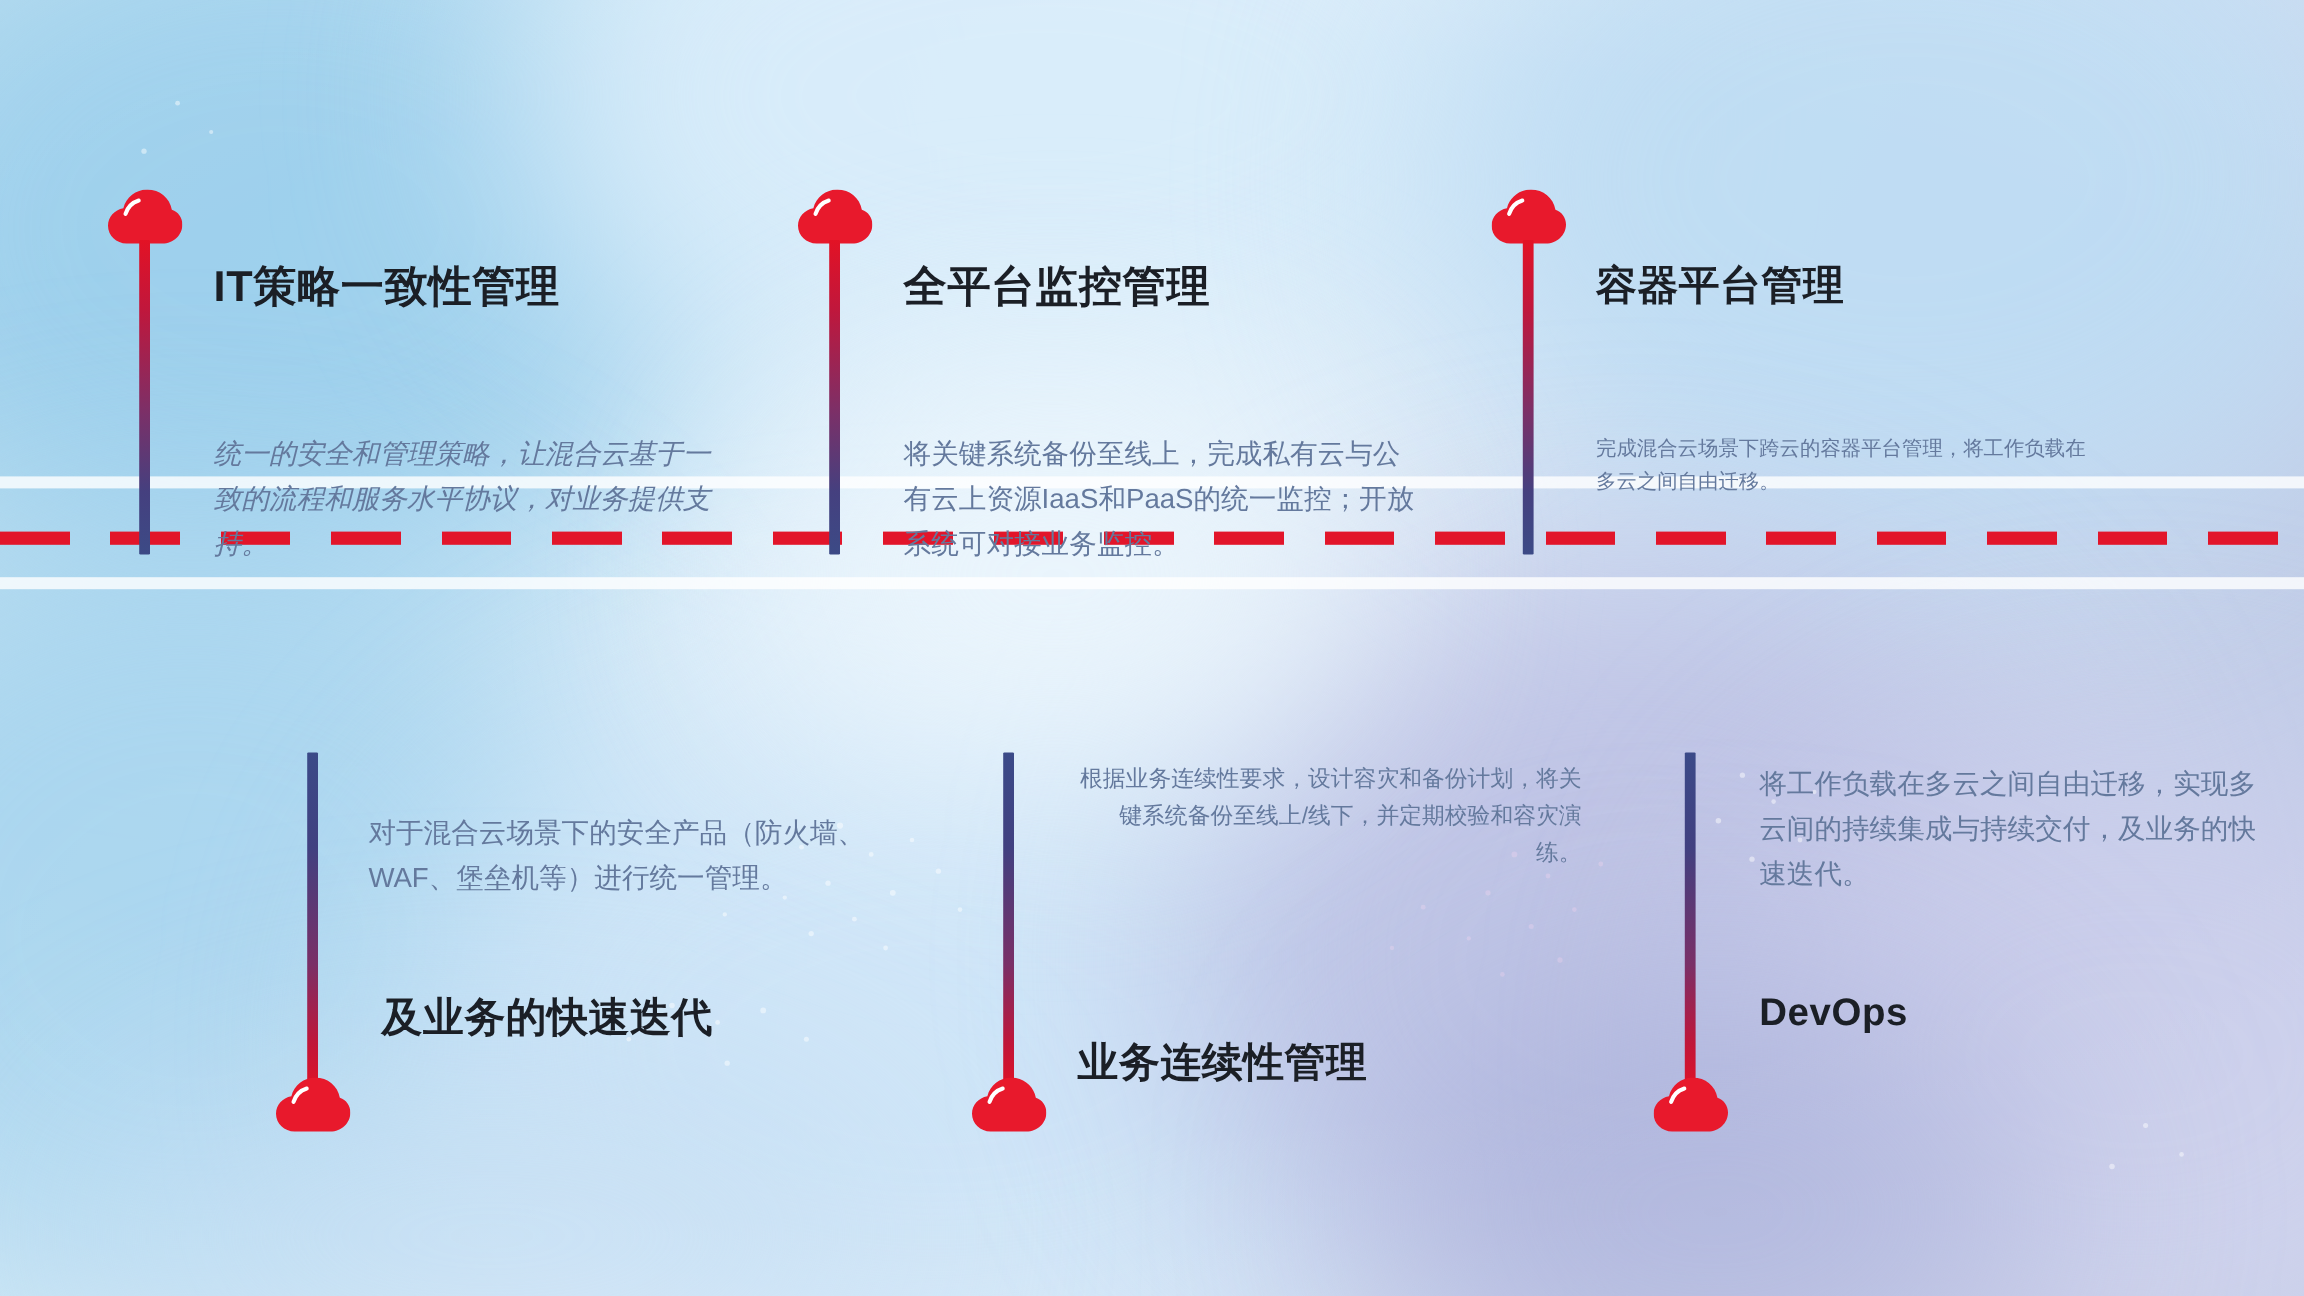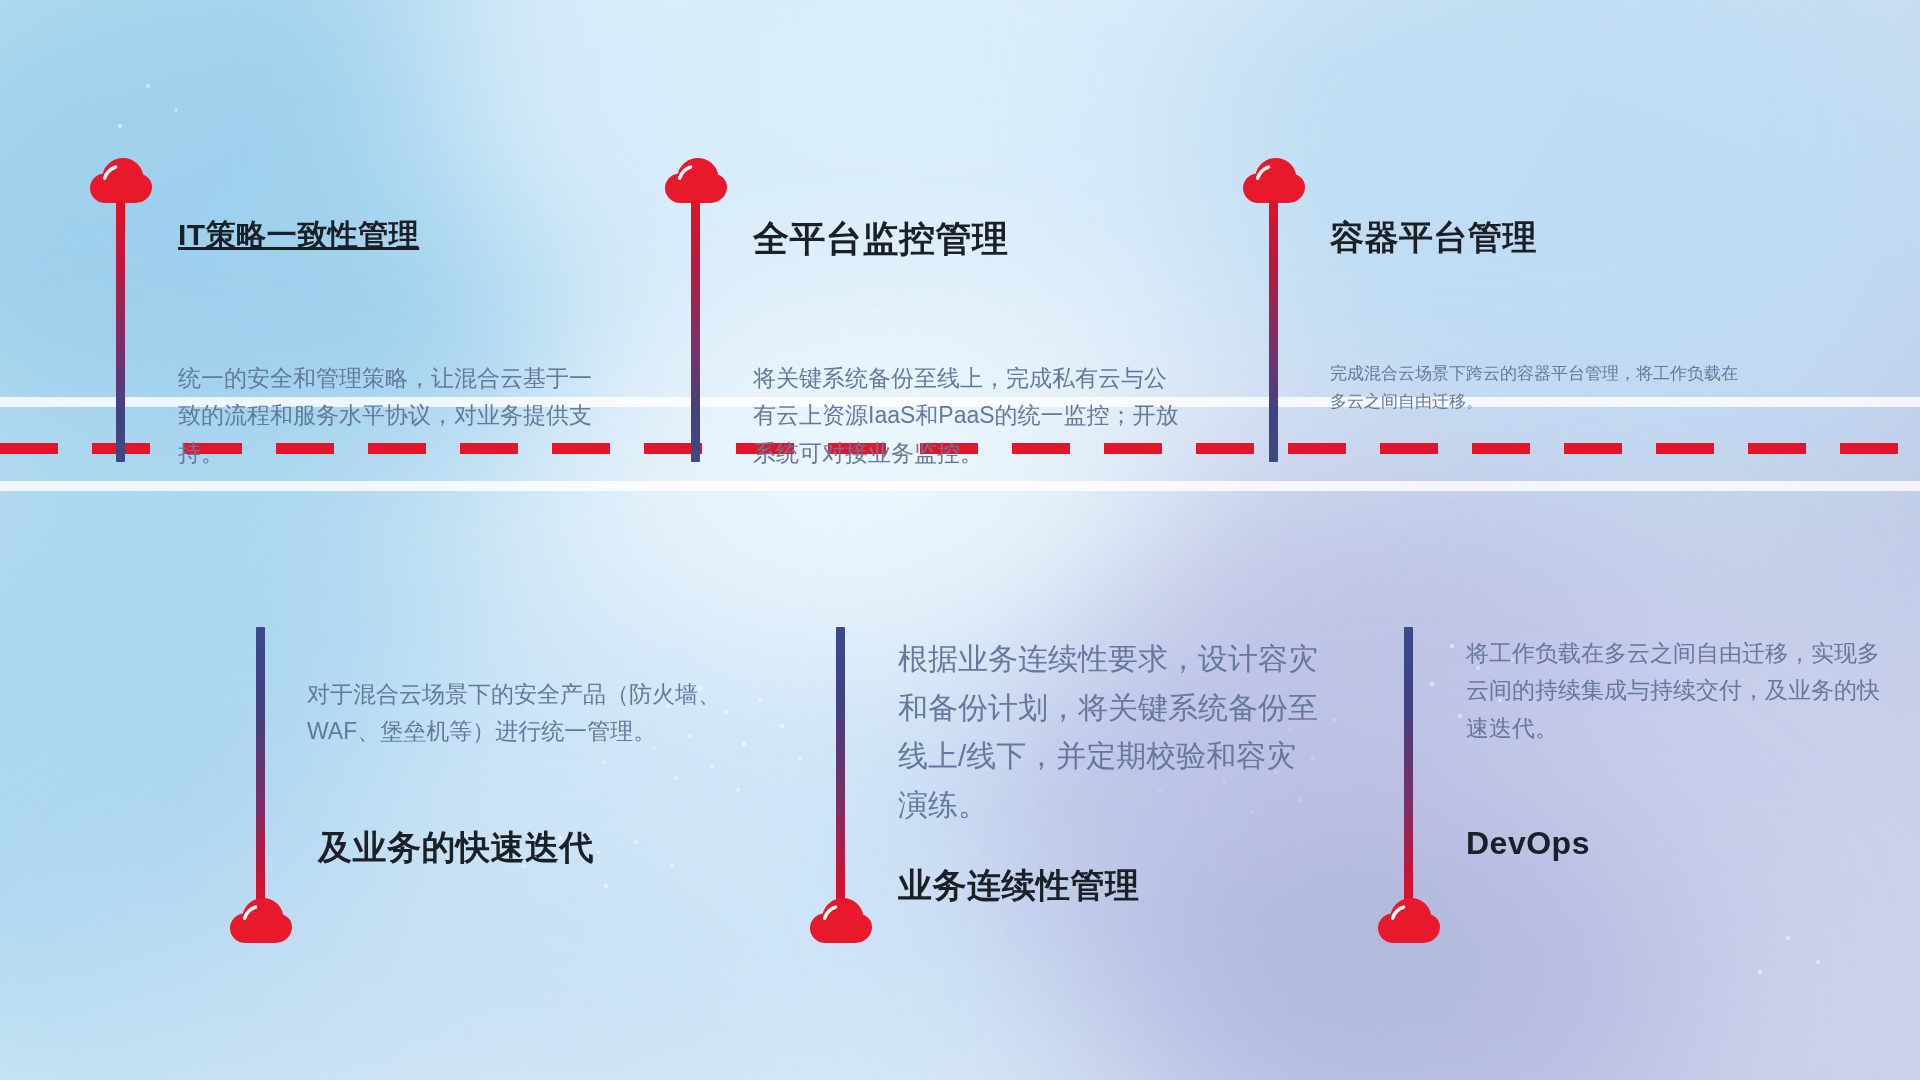--- a/index.html
+++ b/index.html
@@ -120,22 +120,22 @@
 </div>
 
 <div class="item">
   <div class="cloud" style="left:90px;top:158px;">
     <svg viewBox="0 0 62 46">
         <path d="M15.5 45C7 45 0 38.4 0 30.2c0-7.2 5.4-13.3 12.8-14.6C15 6.6 23.2 0 32.9 0c10.1 0 18.6 7.2 20.3 16.7C58.6 18.5 62 23.4 62 29.1 62 37.9 54.5 45 45.3 45Z" fill="#e8192c"></path>
         <path d="M14.6 20.3c1.7-5.5 5.9-9.6 11-11.2" stroke="#ffffff" stroke-width="3.4" stroke-linecap="round" fill="none"></path>
       </svg>
   </div>
   <div class="stem down" style="left:116px;top:200px;height:262px;"></div>
-  <div class="title" style="left:178px;top:215px;font-size:30px;text-decoration:underline;">IT策略一致性管理</div>
-  <div class="desc" style="left:178px;top:360px;width:420px;font-size:23px;">统一的安全和管理策略，让混合云基于一致的流程和服务水平协议，对业务提供支持。</div>
+  <div class="title" style="left:178px;top:215px;font-size:36px;">IT策略一致性管理</div>
+  <div class="desc" style="left:178px;top:360px;width:420px;font-size:23px;font-style:italic;">统一的安全和管理策略，让混合云基于一致的流程和服务水平协议，对业务提供支持。</div>
 </div>
 
 <div class="item">
   <div class="cloud" style="left:665px;top:158px;">
     <svg viewBox="0 0 62 46">
         <path d="M15.5 45C7 45 0 38.4 0 30.2c0-7.2 5.4-13.3 12.8-14.6C15 6.6 23.2 0 32.9 0c10.1 0 18.6 7.2 20.3 16.7C58.6 18.5 62 23.4 62 29.1 62 37.9 54.5 45 45.3 45Z" fill="#e8192c"></path>
         <path d="M14.6 20.3c1.7-5.5 5.9-9.6 11-11.2" stroke="#ffffff" stroke-width="3.4" stroke-linecap="round" fill="none"></path>
       </svg>
   </div>
   <div class="stem down" style="left:691px;top:200px;height:262px;"></div>
@@ -162,21 +162,21 @@
   <div class="cloud" style="left:230px;top:898px;">
     <svg viewBox="0 0 62 46">
         <path d="M15.5 45C7 45 0 38.4 0 30.2c0-7.2 5.4-13.3 12.8-14.6C15 6.6 23.2 0 32.9 0c10.1 0 18.6 7.2 20.3 16.7C58.6 18.5 62 23.4 62 29.1 62 37.9 54.5 45 45.3 45Z" fill="#e8192c"></path>
         <path d="M14.6 20.3c1.7-5.5 5.9-9.6 11-11.2" stroke="#ffffff" stroke-width="3.4" stroke-linecap="round" fill="none"></path>
       </svg>
   </div>
 </div>
 
 <div class="item">
   <div class="stem up" style="left:836px;top:627px;height:285px;"></div>
-  <div class="desc" style="left:898px;top:635px;width:420px;font-size:30px;">根据业务连续性要求，设计容灾和备份计划，将关键系统备份至线上/线下，并定期校验和容灾演练。</div>
+  <div class="desc" style="left:898px;top:635px;width:420px;font-size:19px;text-align:right;">根据业务连续性要求，设计容灾和备份计划，将关键系统备份至线上/线下，并定期校验和容灾演练。</div>
   <div class="title" style="left:898px;top:863px;font-size:34px;">业务连续性管理</div>
   <div class="cloud" style="left:810px;top:898px;">
     <svg viewBox="0 0 62 46">
         <path d="M15.5 45C7 45 0 38.4 0 30.2c0-7.2 5.4-13.3 12.8-14.6C15 6.6 23.2 0 32.9 0c10.1 0 18.6 7.2 20.3 16.7C58.6 18.5 62 23.4 62 29.1 62 37.9 54.5 45 45.3 45Z" fill="#e8192c"></path>
         <path d="M14.6 20.3c1.7-5.5 5.9-9.6 11-11.2" stroke="#ffffff" stroke-width="3.4" stroke-linecap="round" fill="none"></path>
       </svg>
   </div>
 </div>
 
 <div class="item">

